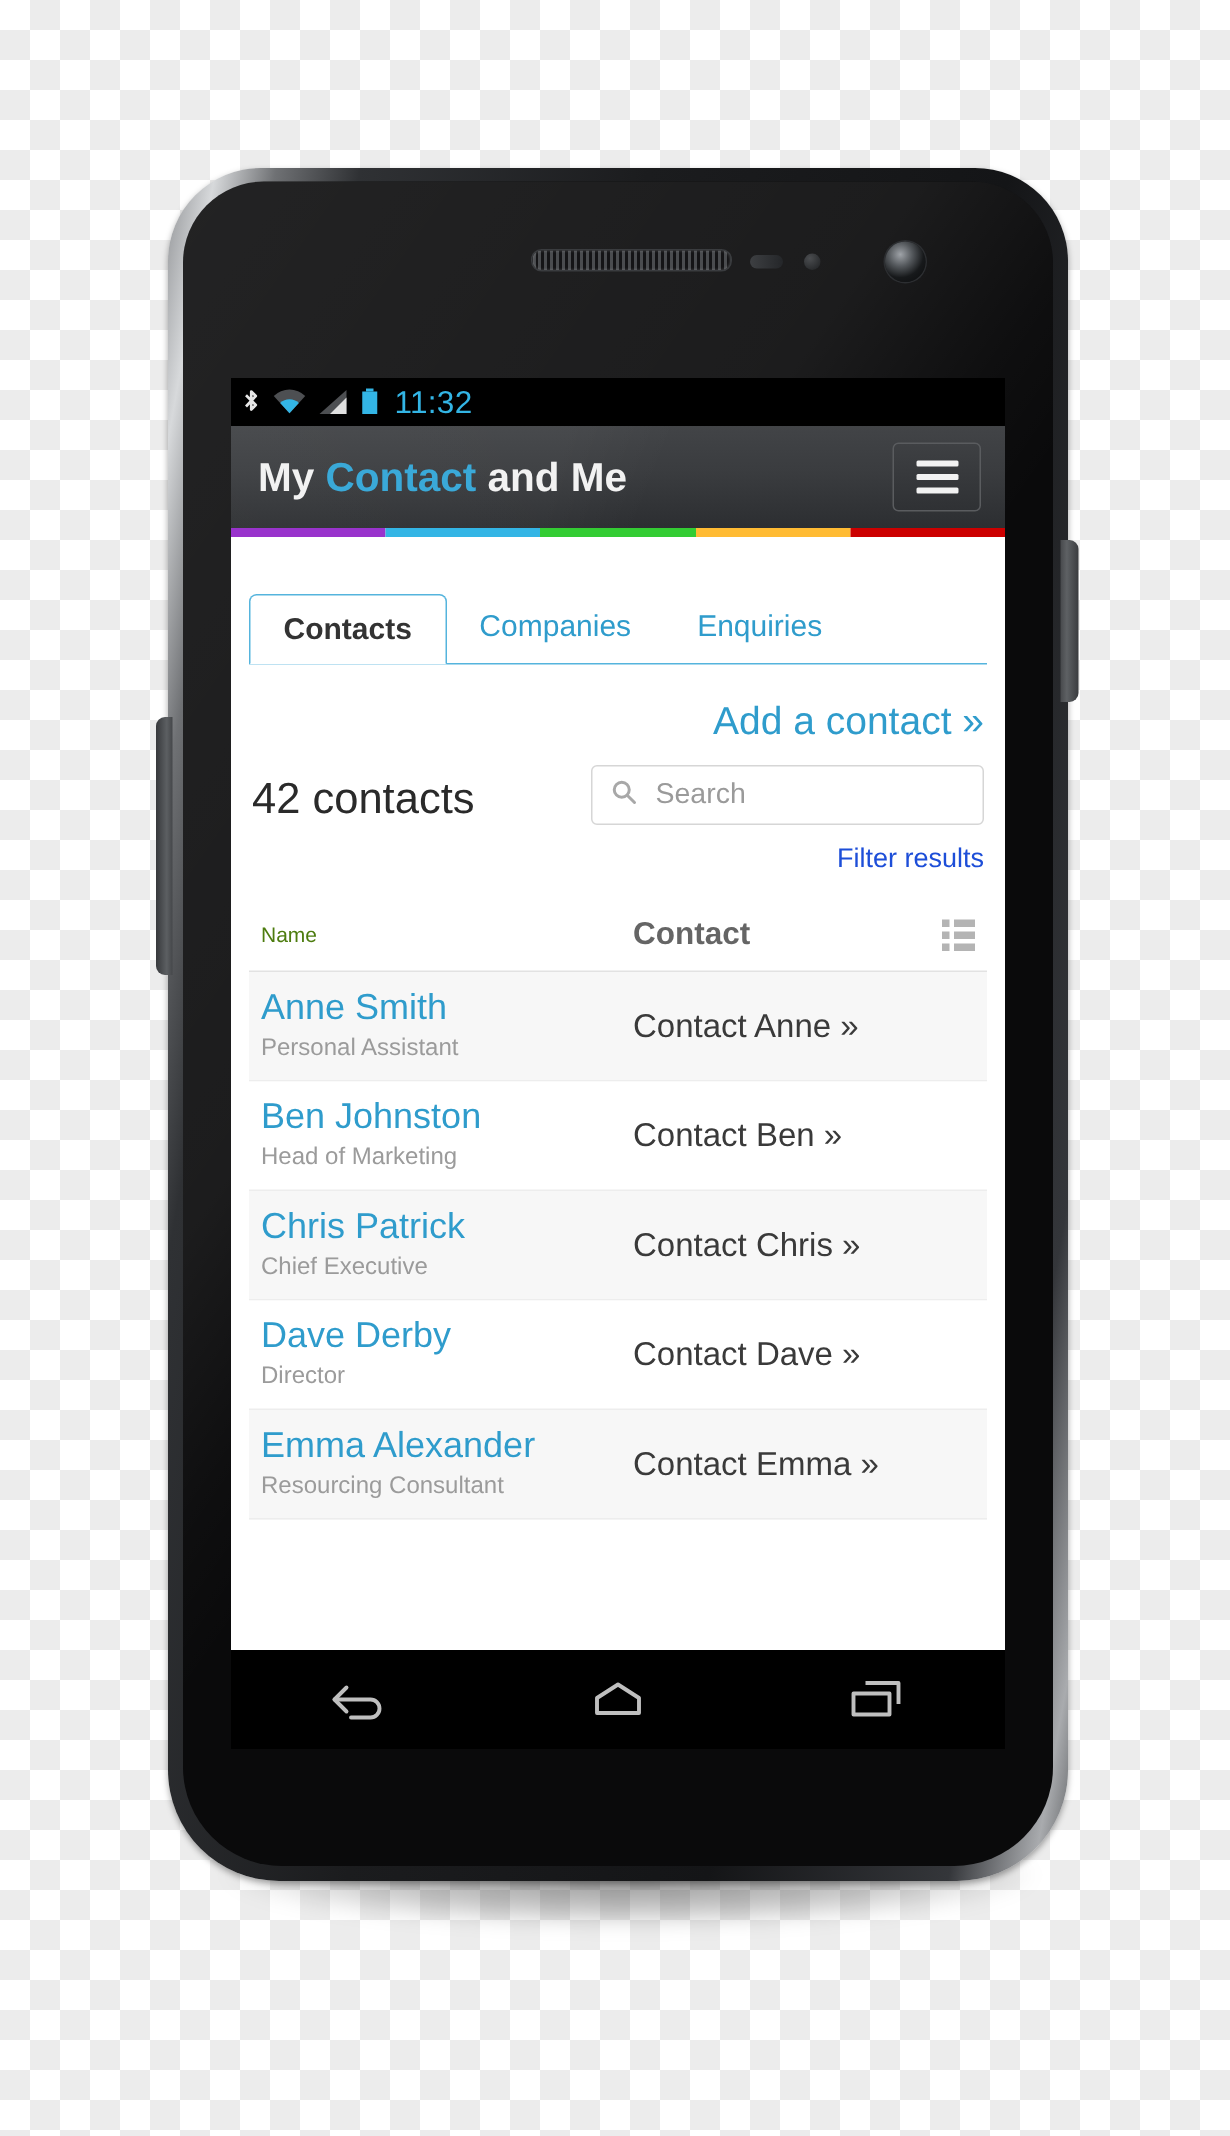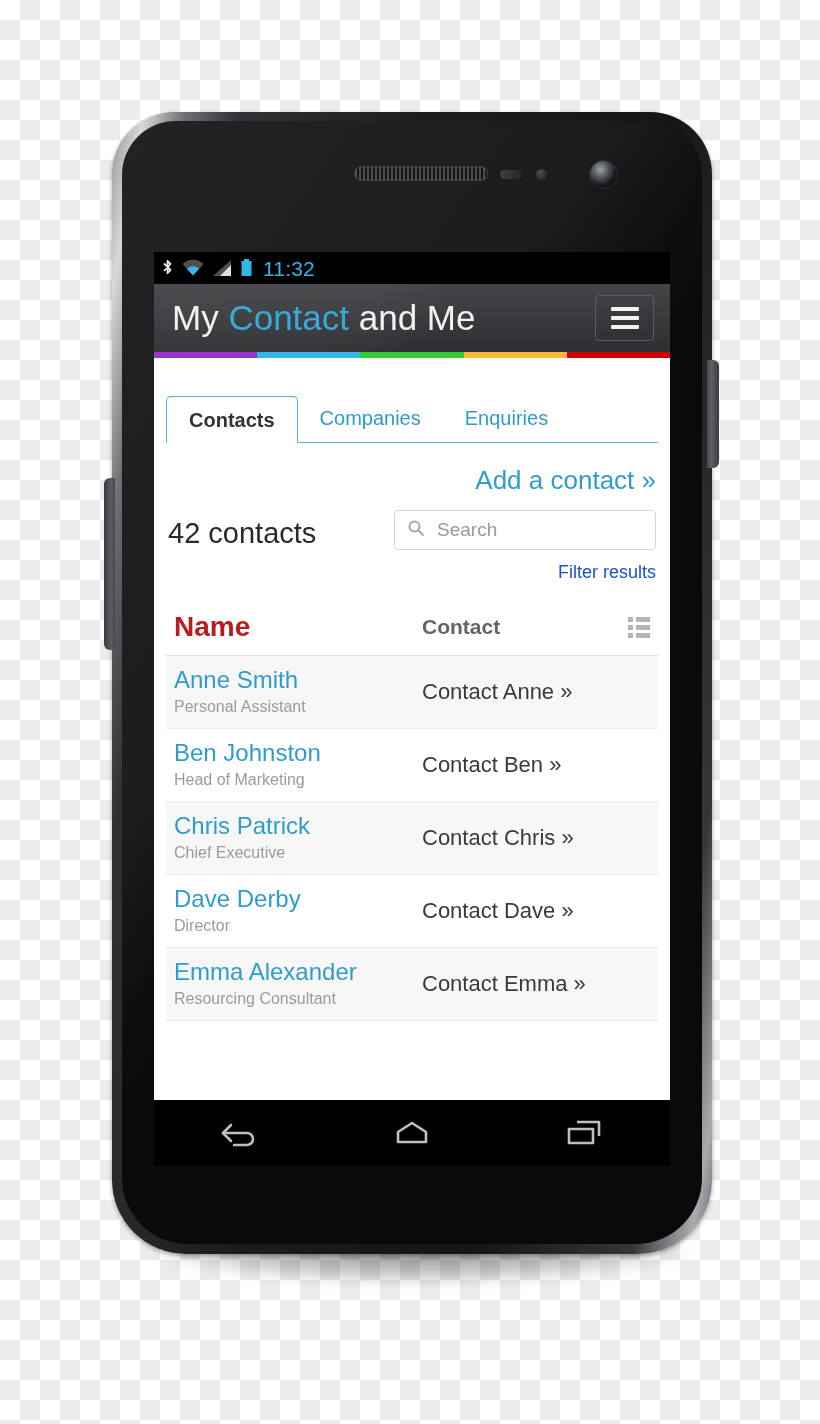--- a/index.html
+++ b/index.html
@@ -159,25 +159,26 @@
     position: relative;
   }
   #app-header:after {
     content: "";
     position: absolute;
     left: 0; top: 0; right: 0; bottom: 0;
     background: linear-gradient(112deg, rgba(255,255,255,0.045) 0%, rgba(255,255,255,0.03) 42%, rgba(255,255,255,0) 55%);
     pointer-events: none;
   }
   #app-title {
-    font-size: 35px;
+    font-size: 27px;
     color: #f2f2f2;
     white-space: nowrap;
     position: relative;
     z-index: 2;
+    font-weight: bold;
   }
   #app-title .accent { color: #3aa9d8; }
   #menu-button {
     width: 57px;
     height: 44px;
     border: 1px solid #5a5c5f;
     border-radius: 4px;
     background: linear-gradient(180deg, #3e4043 0%, #2f3134 100%);
     display: flex;
     flex-direction: column;
@@ -287,23 +288,23 @@
 
   #table-wrap { margin: 20px 12px 0 12px; }
   #table-head {
     display: flex;
     align-items: center;
     border-bottom: 1px solid #e2e2e2;
     padding: 8px 8px 12px 8px;
   }
   #col-name-header {
     width: 248px;
-    font-size: 28px;
-    font-weight: bold;
-    color: #b91c1c;
+    font-size: 14px;
+    font-weight: normal;
+    color: #4d7c0f;
   }
   #col-contact-header {
     flex: 1;
     font-size: 21px;
     font-weight: bold;
     color: #656565;
   }
   #list-view-icon { width: 22px; display: flex; flex-direction: column; gap: 3px; cursor: pointer; }
   .lv-row { display: flex; gap: 3px; }
   .lv-sq { width: 5px; height: 5px; background: #b4b4b4; }

